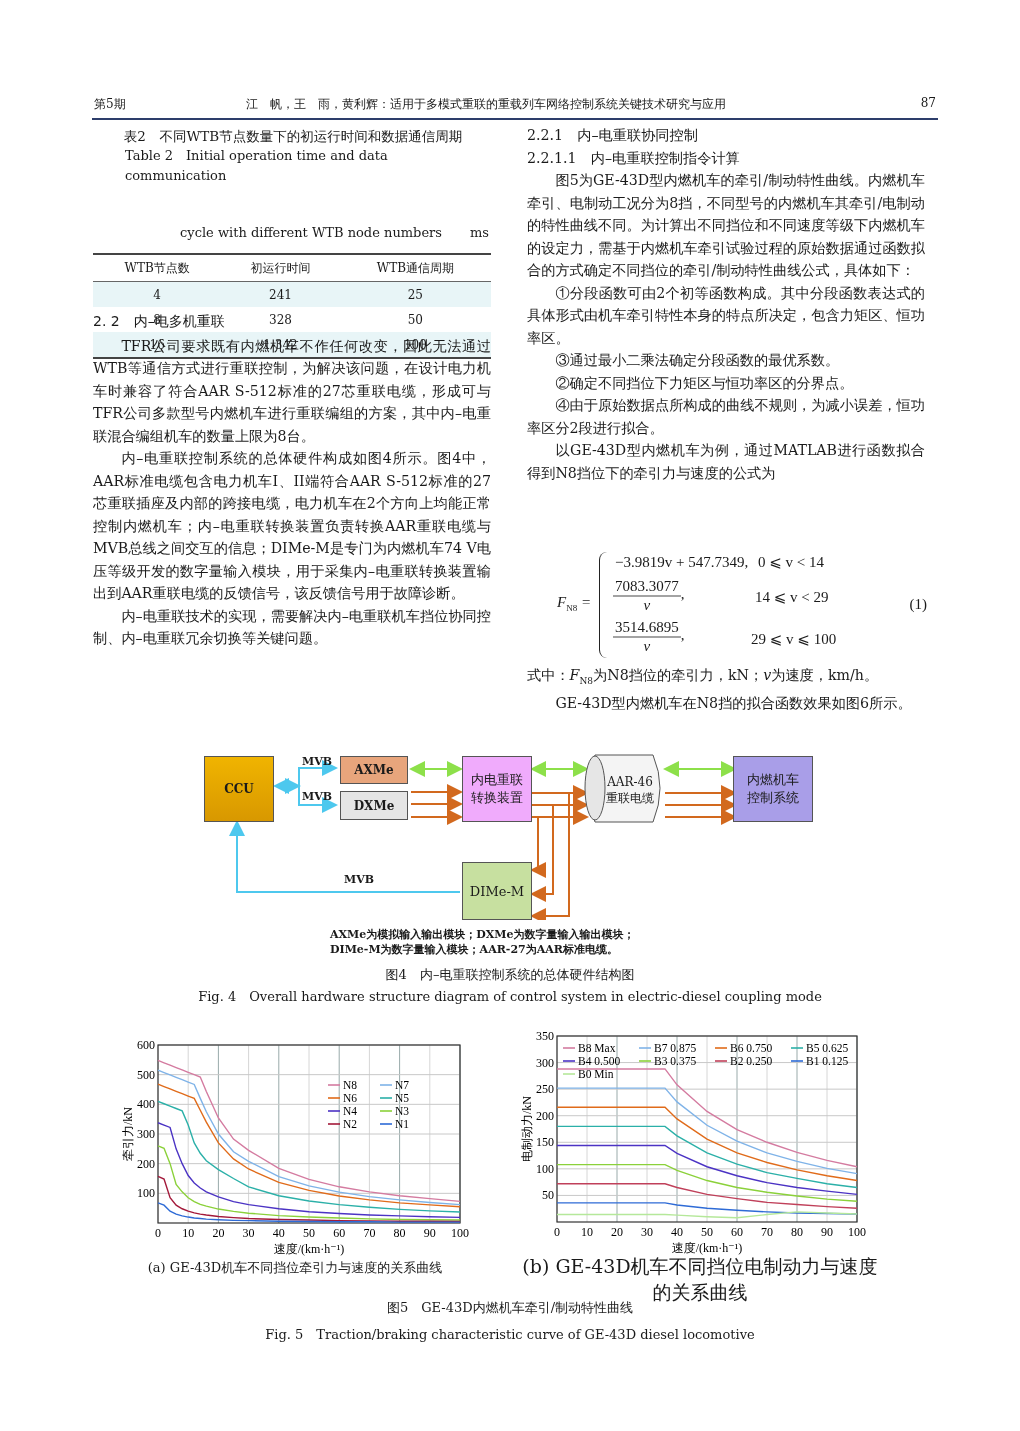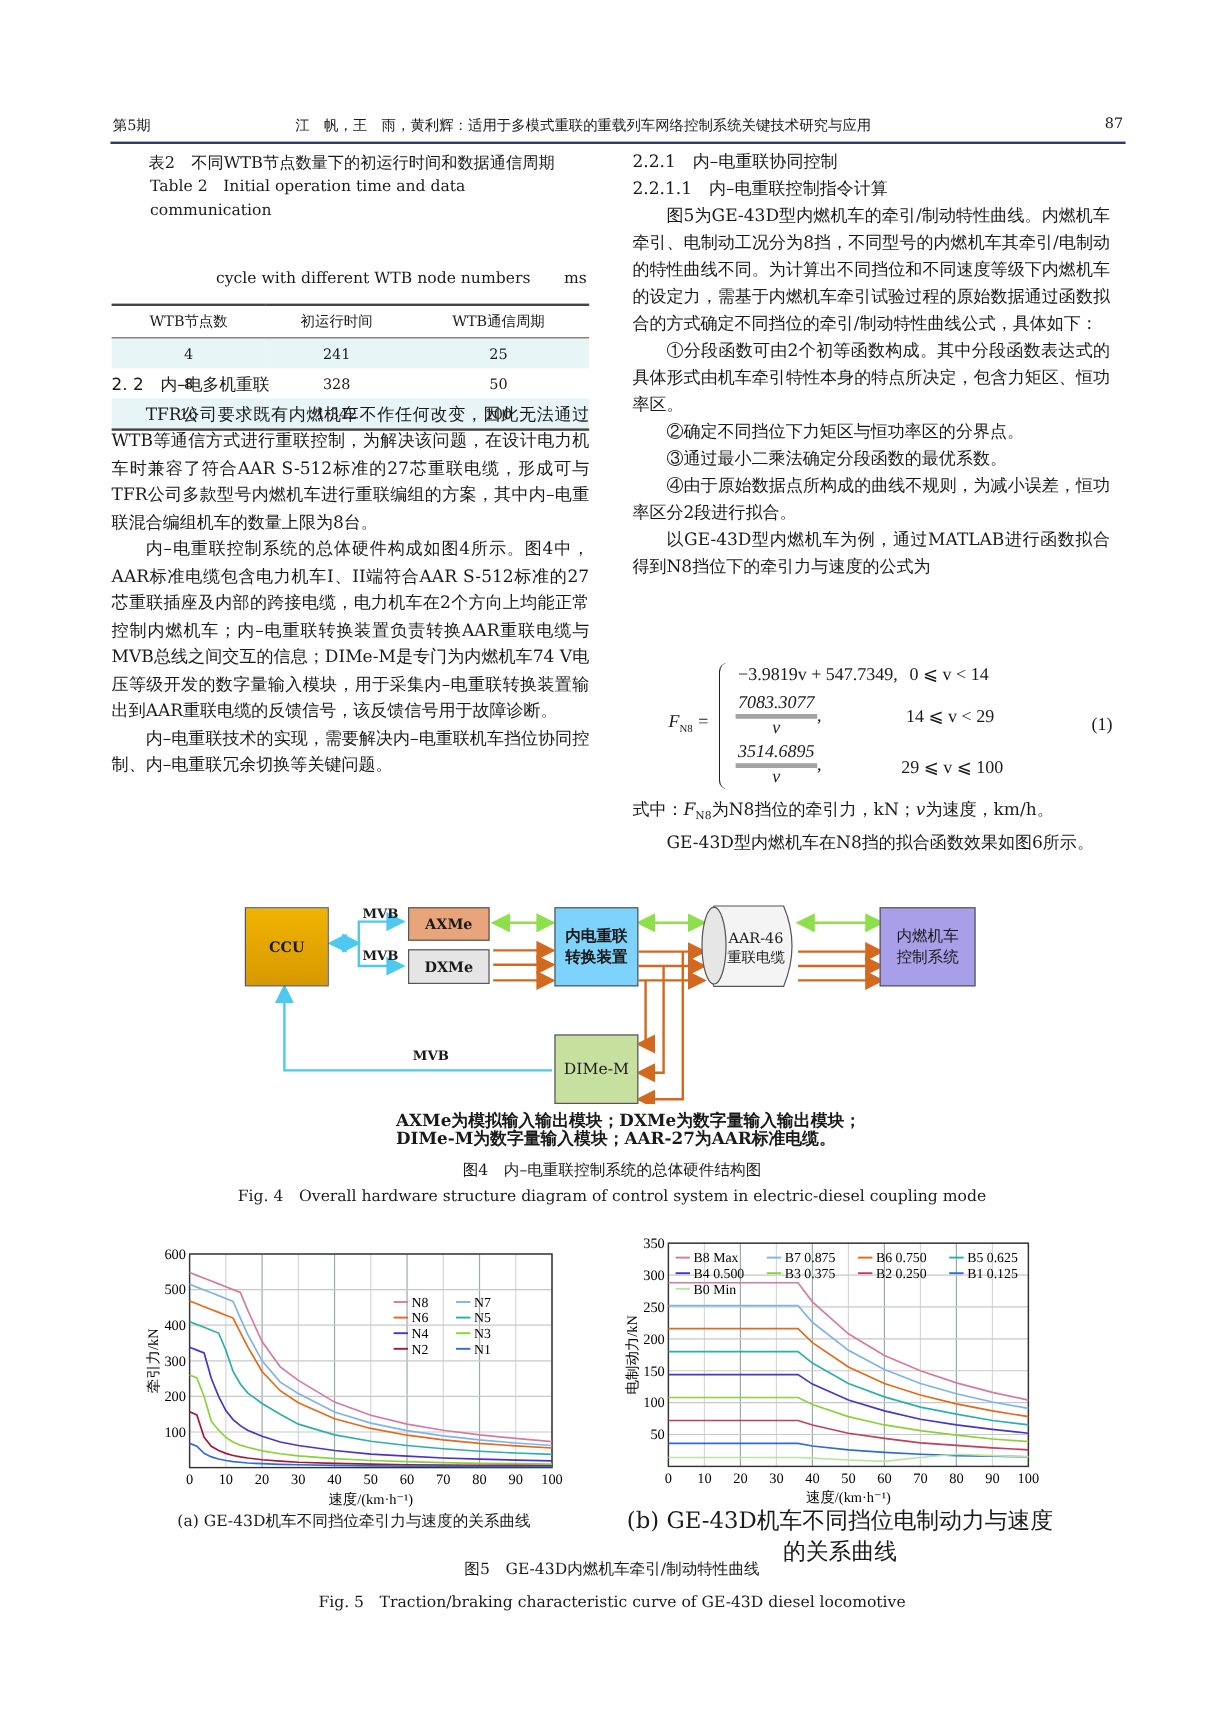--- a/index.html
+++ b/index.html
@@ -15,21 +15,21 @@
   .ind{text-indent:2em;}
   .h2{font-family:"DejaVu Sans","Liberation Sans",sans-serif;font-size:14px;}
   .tcap{font-size:13px;line-height:20px;}
   table.t{border-collapse:collapse;width:398px;font-size:12px;}
   table.t th{font-weight:normal;height:24px;border-top:2px solid #444;border-bottom:1px solid #666;}
   table.t td{height:23px;text-align:center;}
   table.t tr.last td{border-bottom:2px solid #444;}
   table.t tbody tr:nth-child(odd) td{background:#e8f5f7;}
   .formula{font-family:"Liberation Serif","DejaVu Serif",serif;font-size:15px;}
   .frac{display:inline-block;text-align:center;vertical-align:middle;}
-  .frac .n{display:block;border-bottom:4px solid #a3a3a3;padding:0 2px;font-style:italic;}
+  .frac .n{display:block;border-bottom:2px solid #a3a3a3;padding:0 2px;}
   .frac .d{display:block;font-style:italic;}
   .box{position:absolute;display:flex;align-items:center;justify-content:center;text-align:center;font-family:"DejaVu Serif",serif;font-weight:bold;font-size:12px;border:1px solid #555;}
   .cap{font-size:13px;text-align:center;}
   .chart svg text{font-family:"Liberation Serif","DejaVu Serif",serif;}
 </style>
 </head>
 <body>
 
 <div class="abs hdr">
   <span class="l">第5期</span>
@@ -78,22 +78,22 @@
   <p class="ind">TFR公司要求既有内燃机车不作任何改变，因此无法通过WTB等通信方式进行重联控制，为解决该问题，在设计电力机车时兼容了符合AAR S-512标准的27芯重联电缆，形成可与TFR公司多款型号内燃机车进行重联编组的方案，其中内–电重联混合编组机车的数量上限为8台。</p>
   <p class="ind">内–电重联控制系统的总体硬件构成如图4所示。图4中，AAR标准电缆包含电力机车I、II端符合AAR S-512标准的27芯重联插座及内部的跨接电缆，电力机车在2个方向上均能正常控制内燃机车；内–电重联转换装置负责转换AAR重联电缆与MVB总线之间交互的信息；DIMe-M是专门为内燃机车74 V电压等级开发的数字量输入模块，用于采集内–电重联转换装置输出到AAR重联电缆的反馈信号，该反馈信号用于故障诊断。</p>
   <p class="ind">内–电重联技术的实现，需要解决内–电重联机车挡位协同控制、内–电重联冗余切换等关键问题。</p>
 </div>
 
 <div class="abs col" style="left:527px;top:124px;width:398px;">
   <p>2.2.1　内–电重联协同控制</p>
   <p>2.2.1.1　内–电重联控制指令计算</p>
   <p class="ind">图5为GE-43D型内燃机车的牵引/制动特性曲线。内燃机车牵引、电制动工况分为8挡，不同型号的内燃机车其牵引/电制动的特性曲线不同。为计算出不同挡位和不同速度等级下内燃机车的设定力，需基于内燃机车牵引试验过程的原始数据通过函数拟合的方式确定不同挡位的牵引/制动特性曲线公式，具体如下：</p>
   <p class="ind">①分段函数可由2个初等函数构成。其中分段函数表达式的具体形式由机车牵引特性本身的特点所决定，包含力矩区、恒功率区。</p>
+  <p class="ind">③通过最小二乘法确定分段函数的最优系数。</p>
   <p class="ind">②确定不同挡位下力矩区与恒功率区的分界点。</p>
-  <p class="ind">③通过最小二乘法确定分段函数的最优系数。</p>
   <p class="ind">④由于原始数据点所构成的曲线不规则，为减小误差，恒功率区分2段进行拟合。</p>
   <p class="ind">以GE-43D型内燃机车为例，通过MATLAB进行函数拟合得到N8挡位下的牵引力与速度的公式为</p>
 </div>
 
 <div class="abs formula" style="left:555px;top:552px;width:372px;height:110px;">
   <div class="abs" style="left:2px;top:42px;font-style:italic;">
     <span>F</span><sub style="font-size:9px;font-style:normal;">N8</sub> =
   </div>
   <div class="abs" style="left:44px;top:0;width:8px;height:106px;border-left:1.5px solid #222;border-radius:8px 0 0 8px;"></div>
   <div class="abs" style="left:60px;top:1px;">
@@ -166,39 +166,39 @@
   </svg>
   <div class="box" style="left:204px;top:756px;width:68px;height:64px;background:linear-gradient(#f0b400,#d89800);">
       <span>CCU</span>
     </div>
   <div class="box" style="left:340px;top:756px;width:66px;height:26px;background:#e8a57c;">
       <span>AXMe</span>
     </div>
   <div class="box" style="left:340px;top:791px;width:66px;height:27px;background:#e5e5e5;">
       <span>DXMe</span>
     </div>
-  <div class="box" style="left:462px;top:756px;width:68px;height:64px;background:#7dd3fc;font-weight:bold;font-size:13px;flex-direction:column;">
+  <div class="box" style="left:462px;top:756px;width:68px;height:64px;background:#f0abfc;font-weight:normal;font-size:13px;flex-direction:column;">
       <span>内电重联</span>
       <span>转换装置</span>
     </div>
   <div class="abs" style="left:600px;top:774px;width:60px;text-align:center;font-size:12px;line-height:16px;font-family:'DejaVu Serif',serif;">
       <div>AAR-46</div>
       <div>重联电缆</div>
     </div>
   <div class="box" style="left:733px;top:756px;width:78px;height:64px;background:#a99ee8;font-weight:normal;font-size:13px;flex-direction:column;">
       <span>内燃机车</span>
       <span>控制系统</span>
     </div>
   <div class="box" style="left:462px;top:862px;width:68px;height:56px;background:#c7e0a0;font-weight:normal;font-size:13px;">
       <span>DIMe-M</span>
     </div>
   <div class="abs" style="left:302px;top:755px;font-size:11px;font-weight:bold;">MVB</div>
   <div class="abs" style="left:302px;top:790px;font-size:11px;font-weight:bold;">MVB</div>
   <div class="abs" style="left:344px;top:873px;font-size:11px;font-weight:bold;">MVB</div>
-  <div class="abs" style="left:330px;top:927px;font-size:14px;font-weight:bold;line-height:15px;">
+  <div class="abs" style="left:330px;top:927px;font-size:11px;font-weight:bold;line-height:15px;">
     <div>AXMe为模拟输入输出模块；DXMe为数字量输入输出模块；</div>
     <div>DIMe-M为数字量输入模块；AAR-27为AAR标准电缆。</div>
   </div>
   <div class="abs cap" style="left:0;width:1020px;top:966px;">图4　内–电重联控制系统的总体硬件结构图</div>
   <div class="abs cap" style="left:0;width:1020px;top:988px;">Fig. 4　Overall hardware structure diagram of control system in electric-diesel coupling mode</div>
 </div>
 
 <div class="abs chart" style="left:110px;top:1035px;width:370px;height:250px;">
   <svg width="370" height="250" id="chartA">
       <line x1="48" y1="10" x2="48" y2="188" stroke="#d6d6d6" stroke-width="1"></line>

